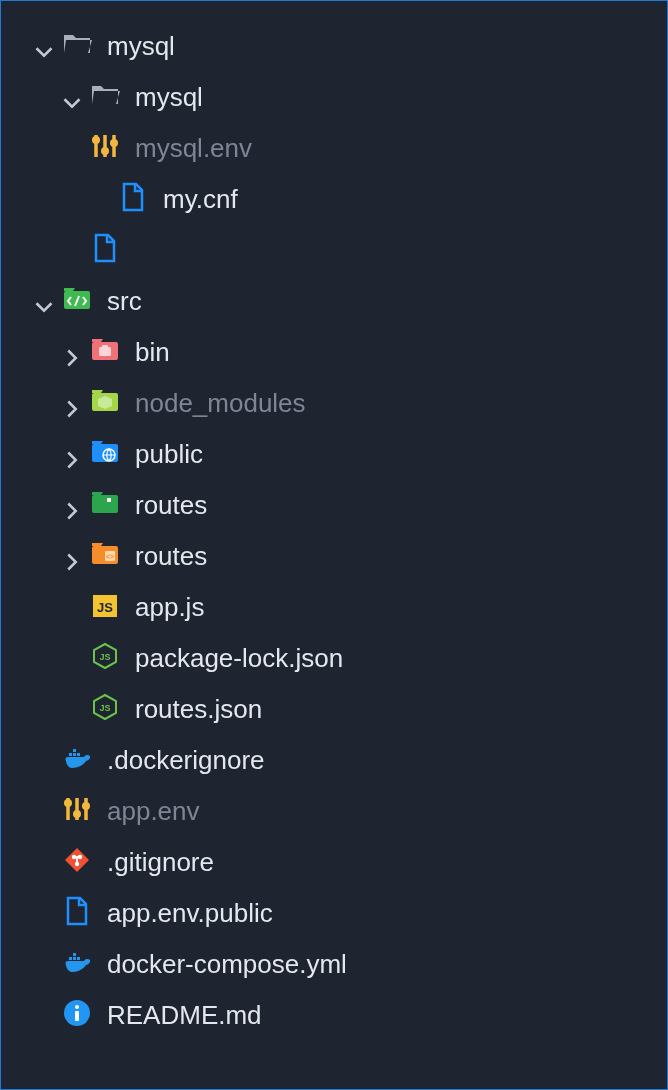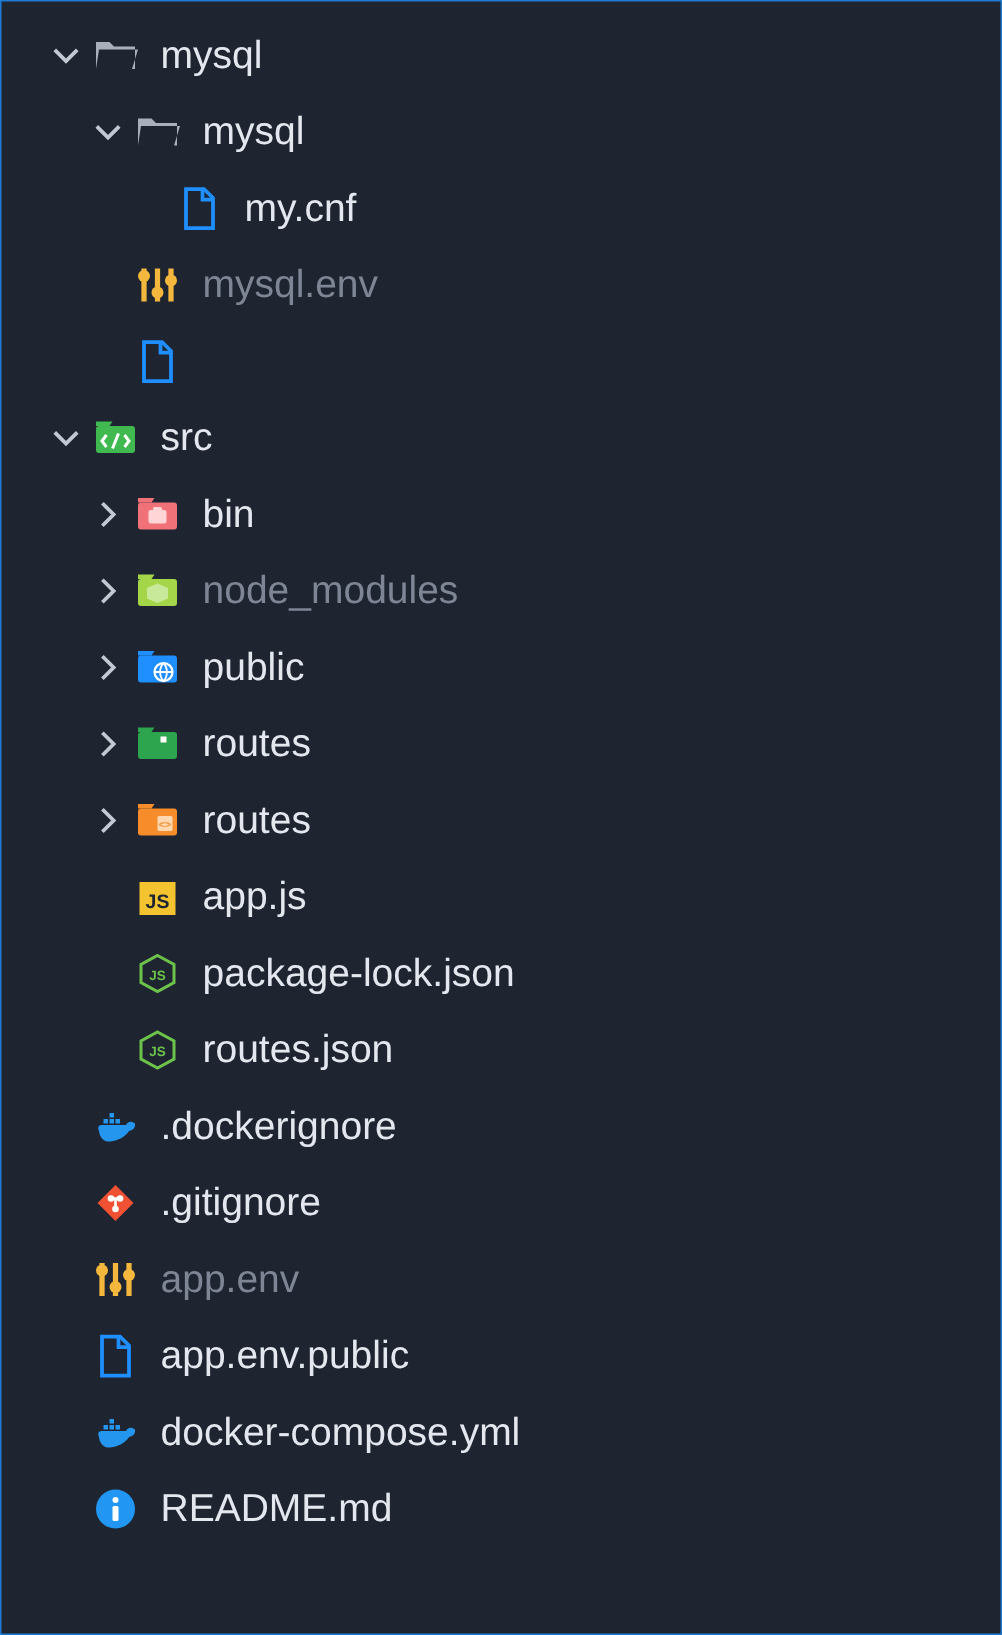--- a/index.html
+++ b/index.html
@@ -9,21 +9,21 @@
       background: #1e2430;
       font-family: -apple-system, BlinkMacSystemFont, "Segoe UI", sans-serif;
       color: #d4d8de;
       font-size: 26px;
       overflow: hidden;
       padding-top: 10px;
       border: 1px solid #1f7ad4;
     }
     .tree-row {
       display: flex;
-      align-items: center;
+      align-items: flex-end;
       height: 51px;
       padding-right: 24px;
       cursor: pointer;
       white-space: nowrap;
     }
     .ind { display: inline-block; width: 28px; flex-shrink: 0; }
     .twisty {
       width: 30px; display: inline-flex; justify-content: center; align-items: center;
       color: #c3c9d2; flex-shrink: 0;
     }
@@ -81,201 +81,201 @@
       <span class="icon clr-folder-gray">
         <svg viewBox="0 0 30 30">
           <use href="#i-folder-open"></use>
         </svg>
       </span>
       <span class="label">mysql</span>
     </div>
     <div class="tree-row">
       <span class="ind"></span>
       <span class="ind"></span>
+      <span class="twisty"></span>
+      <span class="icon clr-env">
+        <svg viewBox="0 0 30 30">
+          <use href="#i-env"></use>
+        </svg>
+      </span>
+      <span class="label dimmed">mysql.env</span>
+    </div>
+    <div class="tree-row">
+      <span class="ind"></span>
+      <span class="ind"></span>
       <span class="ind"></span>
       <span class="twisty"></span>
       <span class="icon clr-file-blue">
         <svg viewBox="0 0 30 30">
           <use href="#i-file"></use>
         </svg>
       </span>
       <span class="label">my.cnf</span>
     </div>
     <div class="tree-row">
       <span class="ind"></span>
       <span class="ind"></span>
       <span class="twisty"></span>
+      <span class="icon clr-file-blue">
+        <svg viewBox="0 0 30 30">
+          <use href="#i-file"></use>
+        </svg>
+      </span>
+    </div>
+    <div class="tree-row">
+      <span class="ind"></span>
+      <span class="twisty">
+        <svg viewBox="0 0 16 16">
+          <use href="#i-chev-down"></use>
+        </svg>
+      </span>
+      <span class="icon clr-green">
+        <svg viewBox="0 0 30 30">
+          <use href="#i-src"></use>
+        </svg>
+      </span>
+      <span class="label">src</span>
+    </div>
+    <div class="tree-row">
+      <span class="ind"></span>
+      <span class="ind"></span>
+      <span class="twisty">
+        <svg viewBox="0 0 16 16">
+          <use href="#i-chev-right"></use>
+        </svg>
+      </span>
+      <span class="icon clr-pink">
+        <svg viewBox="0 0 30 30">
+          <use href="#i-bin"></use>
+        </svg>
+      </span>
+      <span class="label">bin</span>
+    </div>
+    <div class="tree-row">
+      <span class="ind"></span>
+      <span class="ind"></span>
+      <span class="twisty">
+        <svg viewBox="0 0 16 16">
+          <use href="#i-chev-right"></use>
+        </svg>
+      </span>
+      <span class="icon clr-lime">
+        <svg viewBox="0 0 30 30">
+          <use href="#i-nm"></use>
+        </svg>
+      </span>
+      <span class="label dimmed">node_modules</span>
+    </div>
+    <div class="tree-row">
+      <span class="ind"></span>
+      <span class="ind"></span>
+      <span class="twisty">
+        <svg viewBox="0 0 16 16">
+          <use href="#i-chev-right"></use>
+        </svg>
+      </span>
+      <span class="icon clr-cyan">
+        <svg viewBox="0 0 30 30">
+          <use href="#i-public"></use>
+        </svg>
+      </span>
+      <span class="label">public</span>
+    </div>
+    <div class="tree-row">
+      <span class="ind"></span>
+      <span class="ind"></span>
+      <span class="twisty">
+        <svg viewBox="0 0 16 16">
+          <use href="#i-chev-right"></use>
+        </svg>
+      </span>
+      <span class="icon clr-dgreen">
+        <svg viewBox="0 0 30 30">
+          <use href="#i-routes"></use>
+        </svg>
+      </span>
+      <span class="label">routes</span>
+    </div>
+    <div class="tree-row">
+      <span class="ind"></span>
+      <span class="ind"></span>
+      <span class="twisty">
+        <svg viewBox="0 0 16 16">
+          <use href="#i-chev-right"></use>
+        </svg>
+      </span>
+      <span class="icon clr-orange">
+        <svg viewBox="0 0 30 30">
+          <use href="#i-views"></use>
+        </svg>
+      </span>
+      <span class="label">routes</span>
+    </div>
+    <div class="tree-row">
+      <span class="ind"></span>
+      <span class="ind"></span>
+      <span class="twisty"></span>
+      <span class="icon clr-js">
+        <svg viewBox="0 0 30 30">
+          <use href="#i-js"></use>
+        </svg>
+      </span>
+      <span class="label">app.js</span>
+    </div>
+    <div class="tree-row">
+      <span class="ind"></span>
+      <span class="ind"></span>
+      <span class="twisty"></span>
+      <span class="icon clr-node">
+        <svg viewBox="0 0 30 30">
+          <use href="#i-node"></use>
+        </svg>
+      </span>
+      <span class="label">package-lock.json</span>
+    </div>
+    <div class="tree-row">
+      <span class="ind"></span>
+      <span class="ind"></span>
+      <span class="twisty"></span>
+      <span class="icon clr-node">
+        <svg viewBox="0 0 30 30">
+          <use href="#i-node"></use>
+        </svg>
+      </span>
+      <span class="label">routes.json</span>
+    </div>
+    <div class="tree-row">
+      <span class="ind"></span>
+      <span class="twisty"></span>
+      <span class="icon clr-docker">
+        <svg viewBox="0 0 30 30">
+          <use href="#i-docker"></use>
+        </svg>
+      </span>
+      <span class="label">.dockerignore</span>
+    </div>
+    <div class="tree-row">
+      <span class="ind"></span>
+      <span class="twisty"></span>
       <span class="icon clr-env">
         <svg viewBox="0 0 30 30">
           <use href="#i-env"></use>
         </svg>
       </span>
-      <span class="label dimmed">mysql.env</span>
-    </div>
-    <div class="tree-row">
-      <span class="ind"></span>
-      <span class="ind"></span>
-      <span class="twisty"></span>
-      <span class="icon clr-file-blue">
-        <svg viewBox="0 0 30 30">
-          <use href="#i-file"></use>
-        </svg>
-      </span>
-    </div>
-    <div class="tree-row">
-      <span class="ind"></span>
-      <span class="twisty">
-        <svg viewBox="0 0 16 16">
-          <use href="#i-chev-down"></use>
-        </svg>
-      </span>
-      <span class="icon clr-green">
-        <svg viewBox="0 0 30 30">
-          <use href="#i-src"></use>
-        </svg>
-      </span>
-      <span class="label">src</span>
-    </div>
-    <div class="tree-row">
-      <span class="ind"></span>
-      <span class="ind"></span>
-      <span class="twisty">
-        <svg viewBox="0 0 16 16">
-          <use href="#i-chev-right"></use>
-        </svg>
-      </span>
-      <span class="icon clr-pink">
-        <svg viewBox="0 0 30 30">
-          <use href="#i-bin"></use>
-        </svg>
-      </span>
-      <span class="label">bin</span>
-    </div>
-    <div class="tree-row">
-      <span class="ind"></span>
-      <span class="ind"></span>
-      <span class="twisty">
-        <svg viewBox="0 0 16 16">
-          <use href="#i-chev-right"></use>
-        </svg>
-      </span>
-      <span class="icon clr-lime">
-        <svg viewBox="0 0 30 30">
-          <use href="#i-nm"></use>
-        </svg>
-      </span>
-      <span class="label dimmed">node_modules</span>
-    </div>
-    <div class="tree-row">
-      <span class="ind"></span>
-      <span class="ind"></span>
-      <span class="twisty">
-        <svg viewBox="0 0 16 16">
-          <use href="#i-chev-right"></use>
-        </svg>
-      </span>
-      <span class="icon clr-cyan">
-        <svg viewBox="0 0 30 30">
-          <use href="#i-public"></use>
-        </svg>
-      </span>
-      <span class="label">public</span>
-    </div>
-    <div class="tree-row">
-      <span class="ind"></span>
-      <span class="ind"></span>
-      <span class="twisty">
-        <svg viewBox="0 0 16 16">
-          <use href="#i-chev-right"></use>
-        </svg>
-      </span>
-      <span class="icon clr-dgreen">
-        <svg viewBox="0 0 30 30">
-          <use href="#i-routes"></use>
-        </svg>
-      </span>
-      <span class="label">routes</span>
-    </div>
-    <div class="tree-row">
-      <span class="ind"></span>
-      <span class="ind"></span>
-      <span class="twisty">
-        <svg viewBox="0 0 16 16">
-          <use href="#i-chev-right"></use>
-        </svg>
-      </span>
-      <span class="icon clr-orange">
-        <svg viewBox="0 0 30 30">
-          <use href="#i-views"></use>
-        </svg>
-      </span>
-      <span class="label">routes</span>
-    </div>
-    <div class="tree-row">
-      <span class="ind"></span>
-      <span class="ind"></span>
-      <span class="twisty"></span>
-      <span class="icon clr-js">
-        <svg viewBox="0 0 30 30">
-          <use href="#i-js"></use>
-        </svg>
-      </span>
-      <span class="label">app.js</span>
-    </div>
-    <div class="tree-row">
-      <span class="ind"></span>
-      <span class="ind"></span>
-      <span class="twisty"></span>
-      <span class="icon clr-node">
-        <svg viewBox="0 0 30 30">
-          <use href="#i-node"></use>
-        </svg>
-      </span>
-      <span class="label">package-lock.json</span>
-    </div>
-    <div class="tree-row">
-      <span class="ind"></span>
-      <span class="ind"></span>
-      <span class="twisty"></span>
-      <span class="icon clr-node">
-        <svg viewBox="0 0 30 30">
-          <use href="#i-node"></use>
-        </svg>
-      </span>
-      <span class="label">routes.json</span>
-    </div>
-    <div class="tree-row">
-      <span class="ind"></span>
-      <span class="twisty"></span>
-      <span class="icon clr-docker">
-        <svg viewBox="0 0 30 30">
-          <use href="#i-docker"></use>
-        </svg>
-      </span>
-      <span class="label">.dockerignore</span>
+      <span class="label dimmed">app.env</span>
     </div>
     <div class="tree-row">
       <span class="ind"></span>
       <span class="twisty"></span>
       <span class="icon clr-git">
         <svg viewBox="0 0 30 30">
           <use href="#i-git"></use>
         </svg>
       </span>
       <span class="label">.gitignore</span>
-    </div>
-    <div class="tree-row">
-      <span class="ind"></span>
-      <span class="twisty"></span>
-      <span class="icon clr-env">
-        <svg viewBox="0 0 30 30">
-          <use href="#i-env"></use>
-        </svg>
-      </span>
-      <span class="label dimmed">app.env</span>
     </div>
     <div class="tree-row">
       <span class="ind"></span>
       <span class="twisty"></span>
       <span class="icon clr-file-blue">
         <svg viewBox="0 0 30 30">
           <use href="#i-file"></use>
         </svg>
       </span>
       <span class="label">app.env.public</span>

